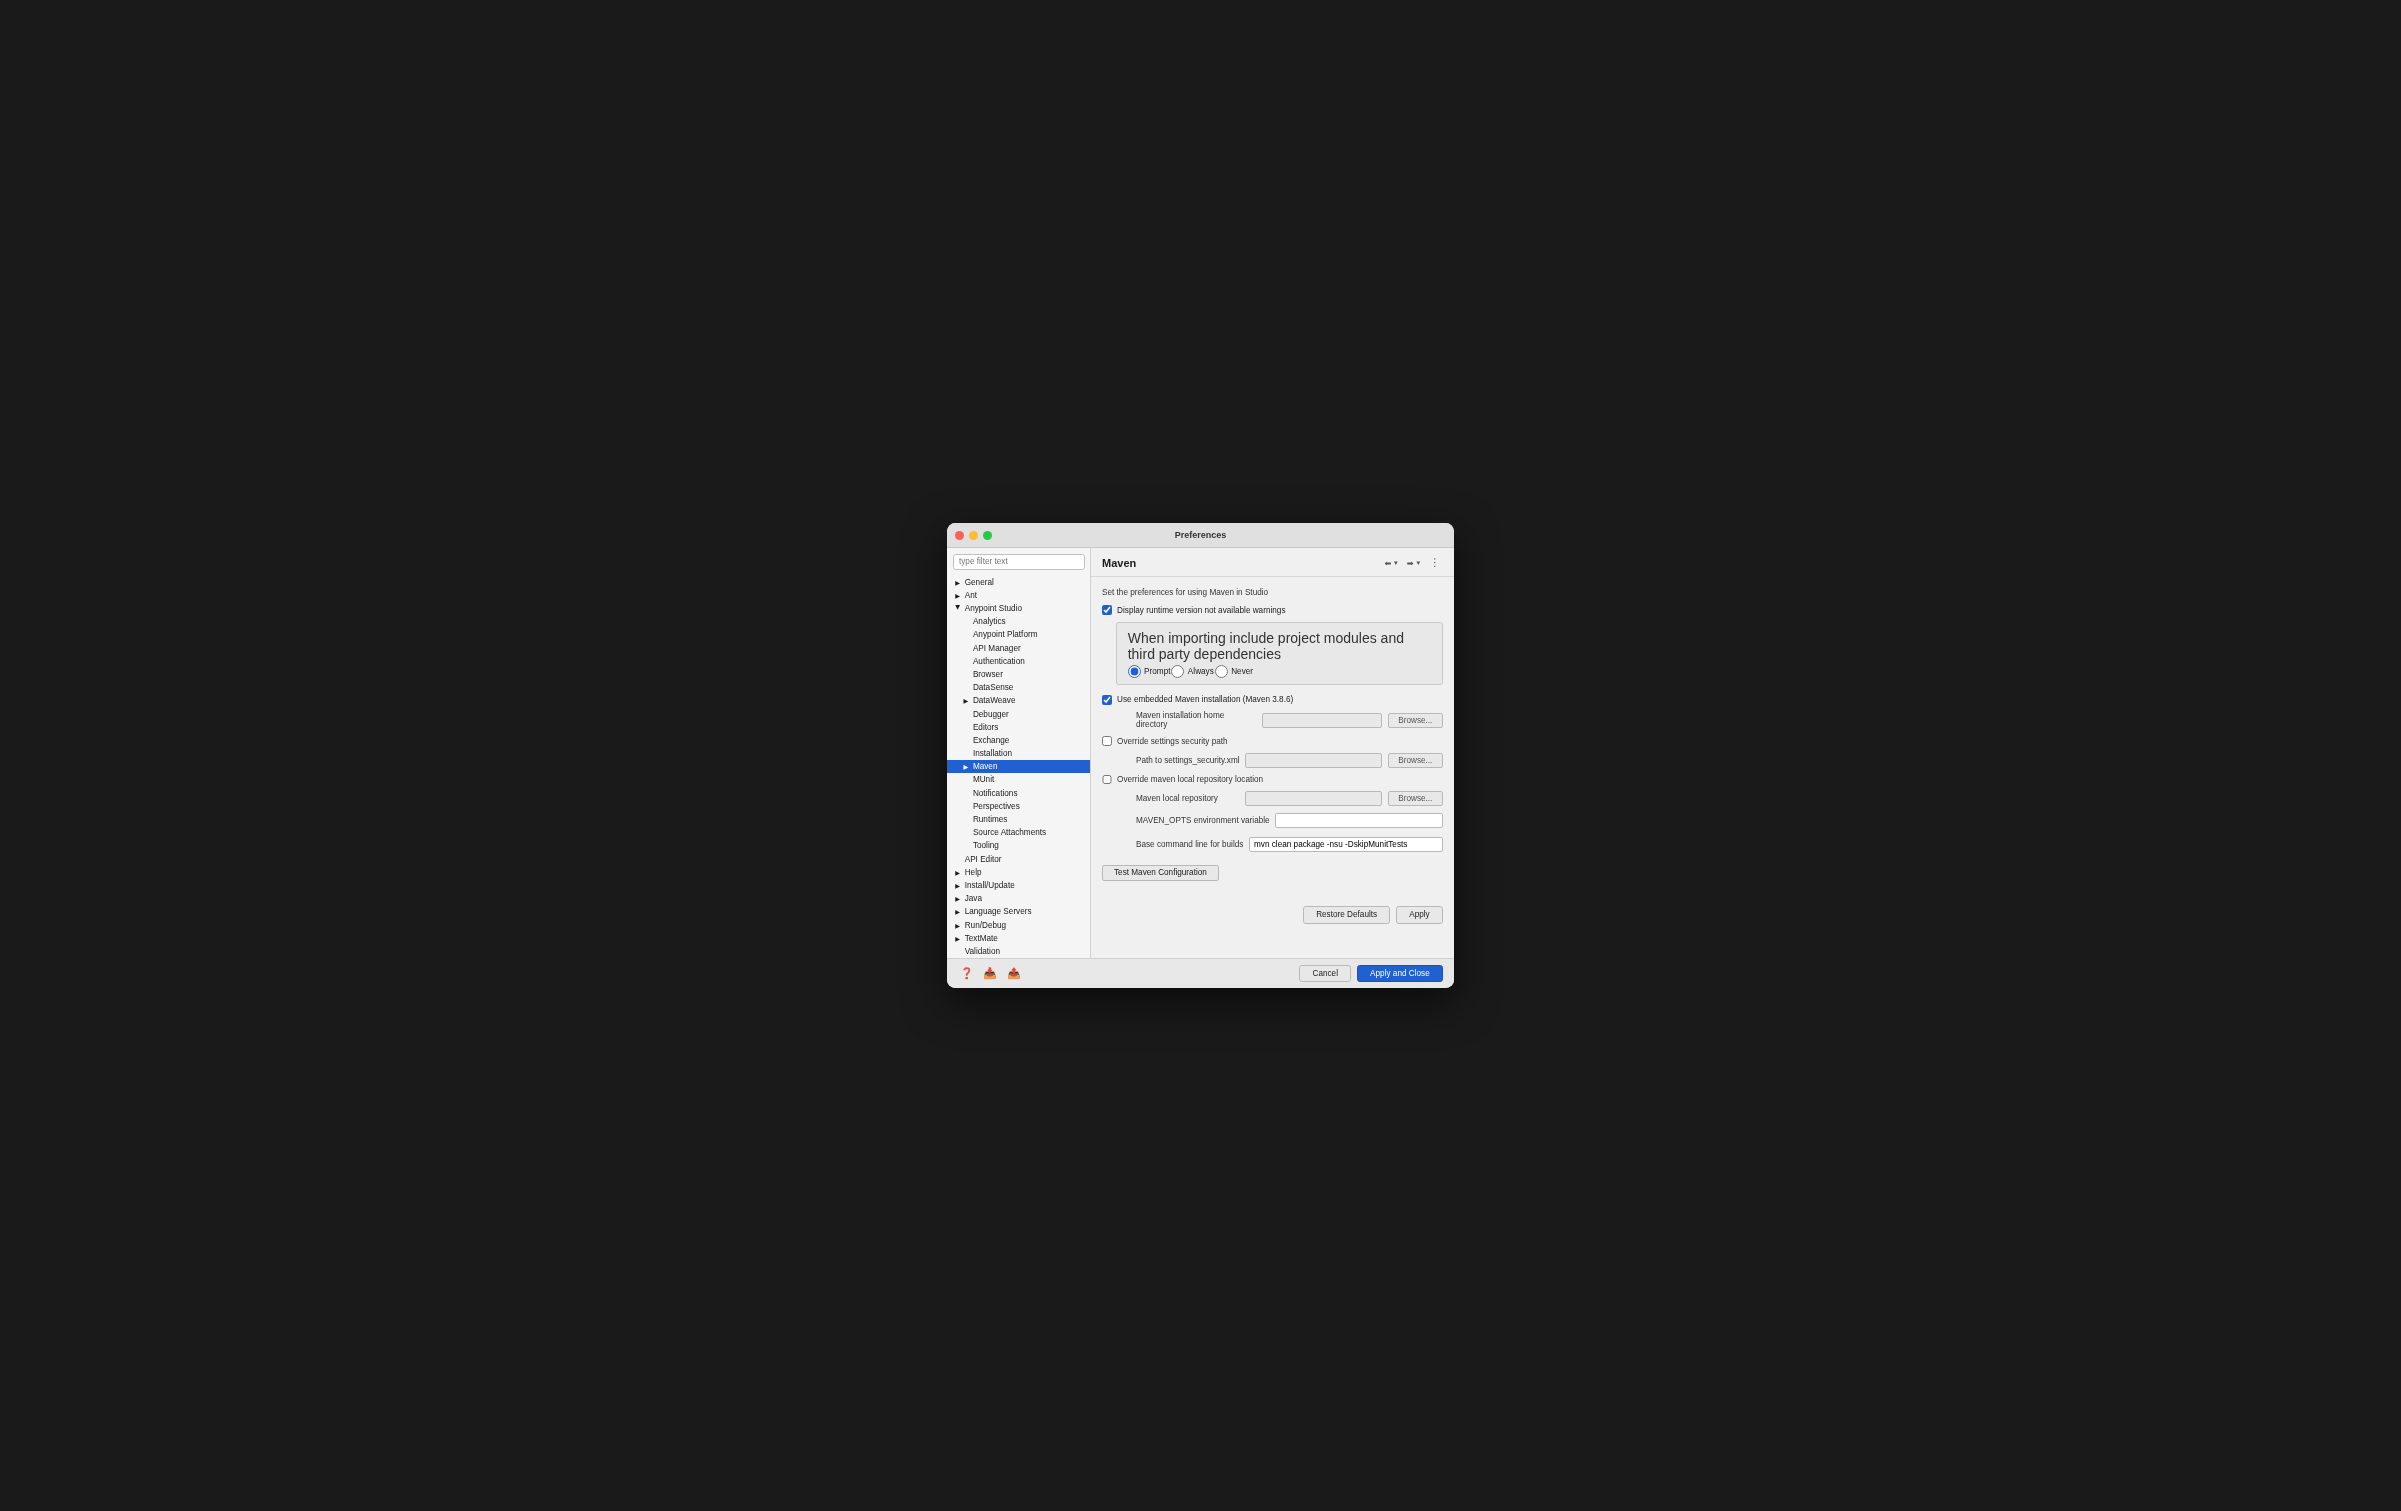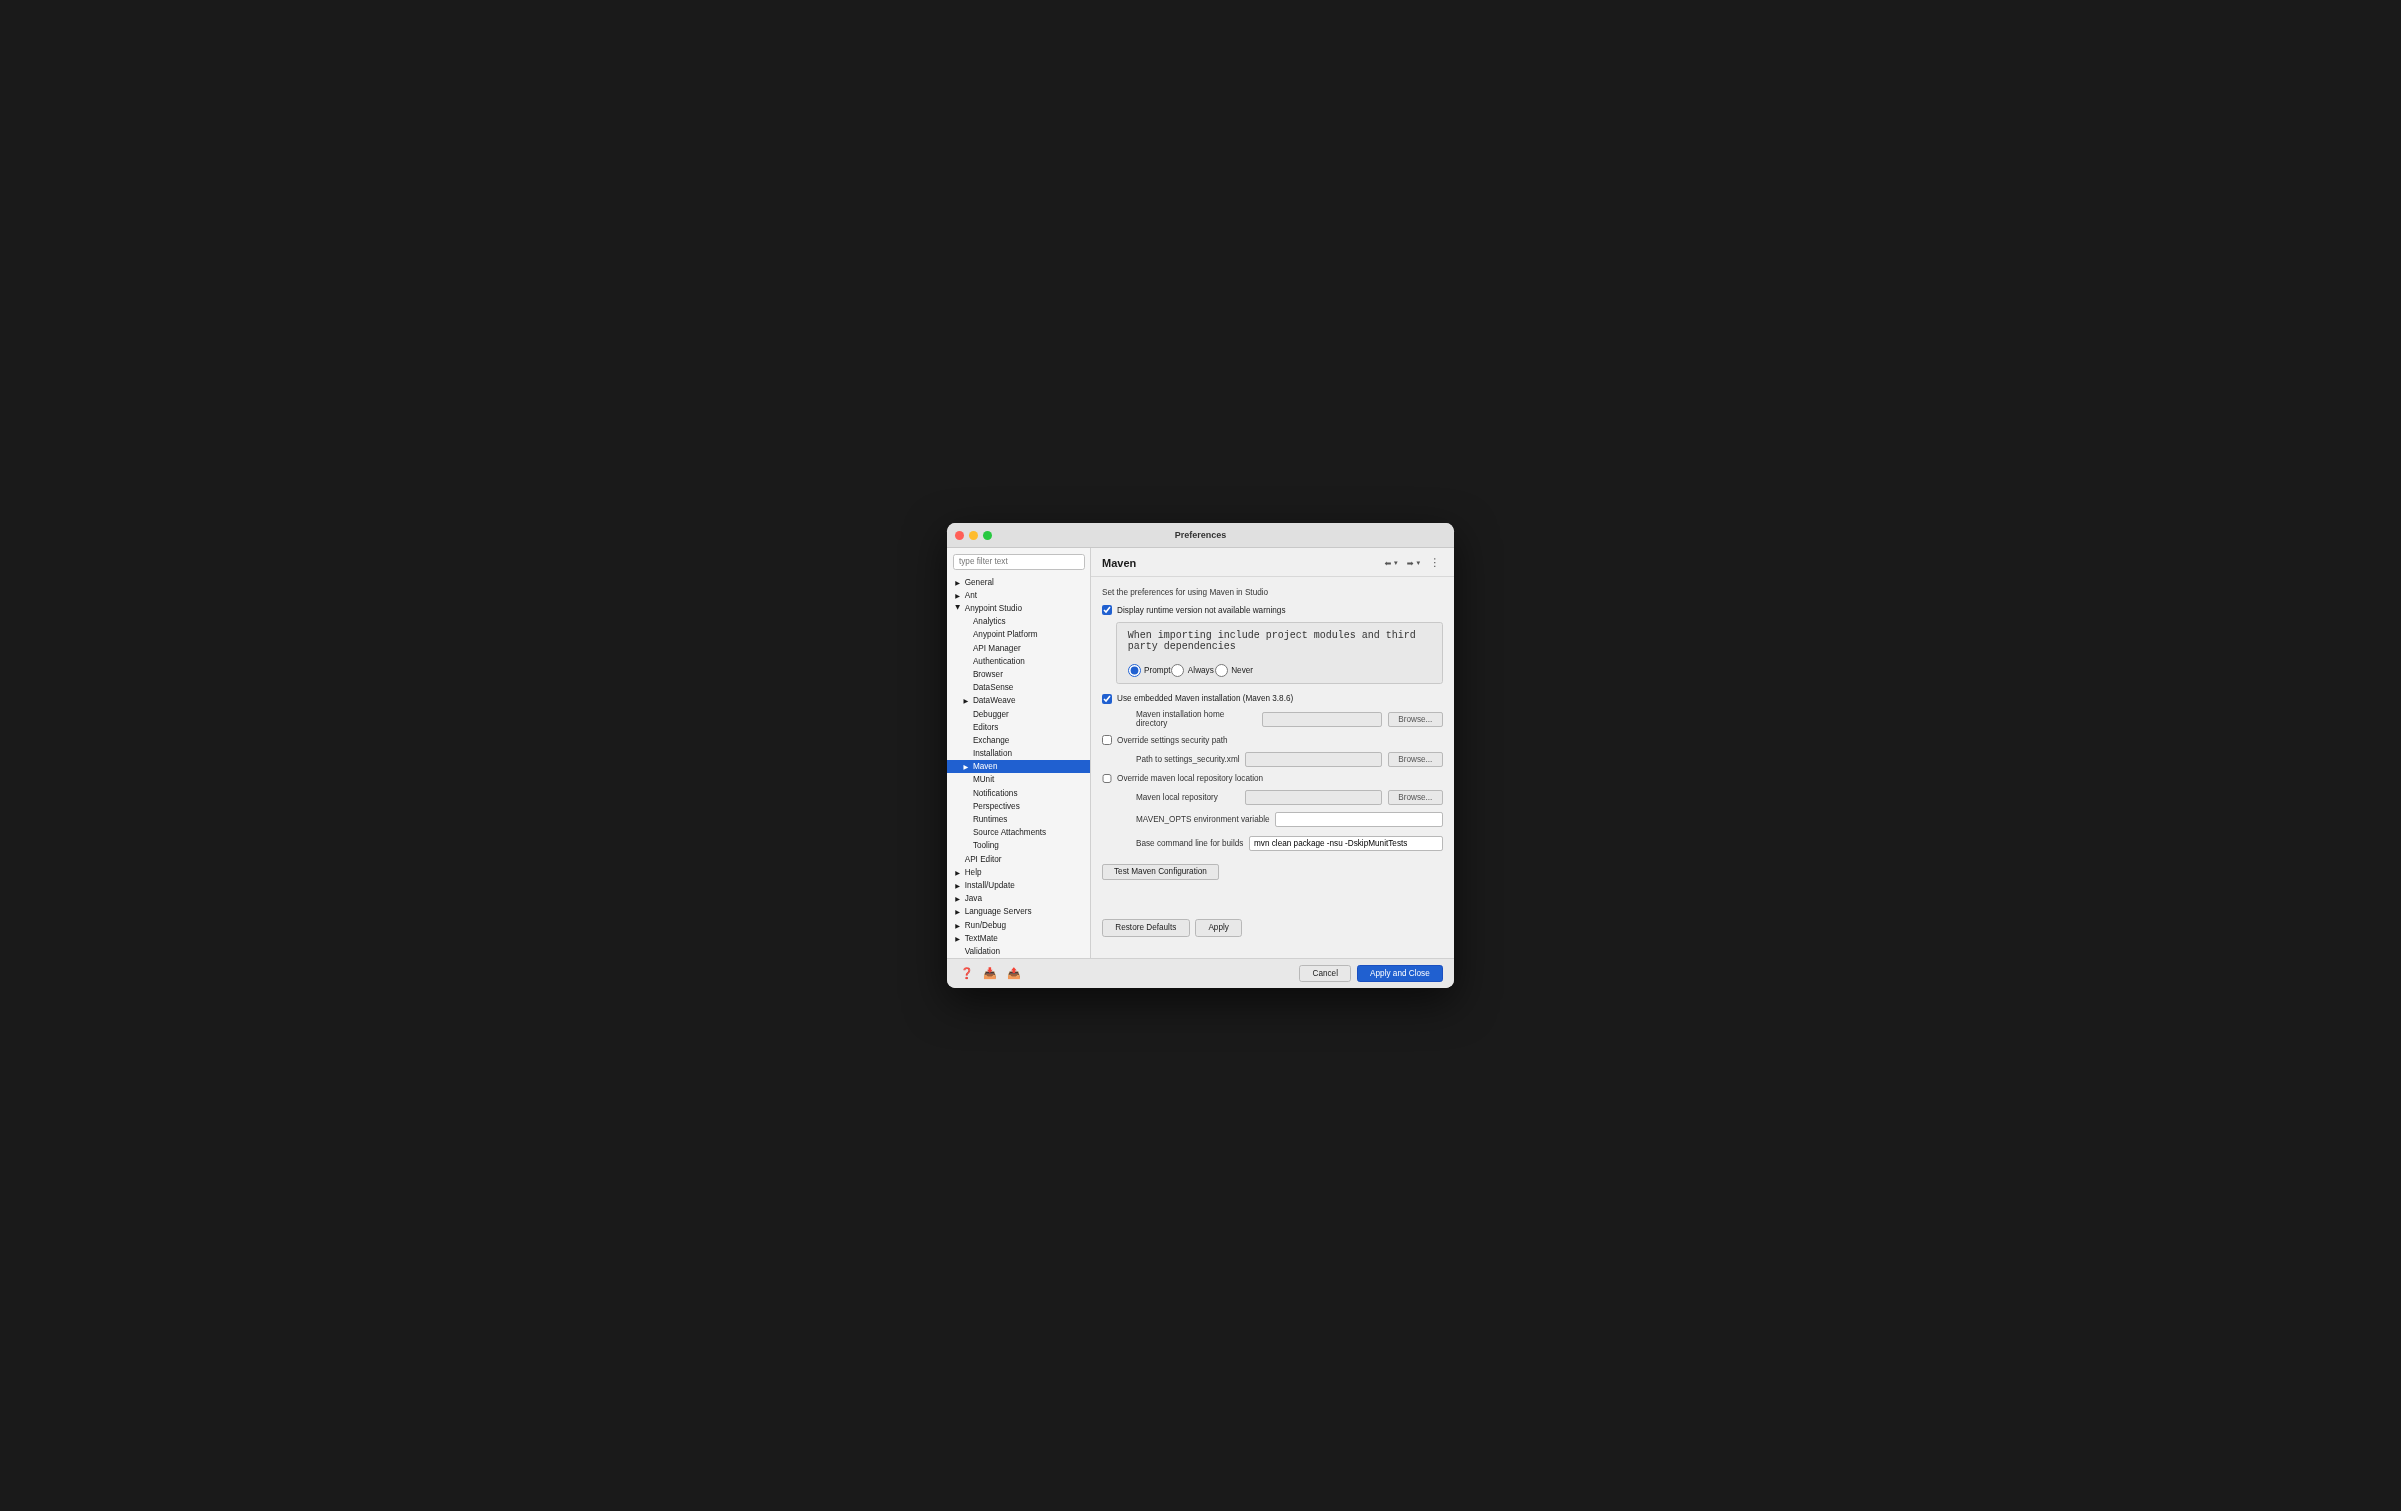--- a/index.html
+++ b/index.html
@@ -177,24 +177,23 @@
     }
     .radio-section {
       background: #e8e8e8;
       border: 0.7px solid #c8c8c8;
       border-radius: 2.7px;
       padding: 6.8px 11px;
       margin-bottom: 9.6px;
       margin-left: 13.7px;
     }
     .radio-desc {
-      font-size: 10px;
+      font-size: 14px;
       color: #333;
-      margin-bottom: 12px;
-      font-family: Liberation Mono, monospace;
+      margin-bottom: 3px;
     }
     .radio-group {
       display: flex;
       gap: 1px;
       align-items: center;
     }
     .radio-option {
       display: flex;
       align-items: center;
       gap: 3.4px;
@@ -575,21 +574,21 @@
 
         <div class="form-row">
           <span class="form-label">Base command line for builds</span>
           <input type="text" class="base-cmd-input" value="mvn clean package -nsu -DskipMunitTests" style="">
         </div>
 
         <div>
           <button class="test-btn">Test Maven Configuration</button>
         </div>
 
-        <div style="display:flex; gap:5.5px; margin-top:39px;">
+        <div style="display:flex; justify-content:flex-end; gap:5.5px; margin-top:25px;">
           <button class="action-btn">Restore Defaults</button>
           <button class="action-btn">Apply</button>
         </div>
       </div>
     </div>
   </div>
 
   <div class="bottom-bar">
     <div class="bottom-left">
       <button class="bottom-icon-btn">

